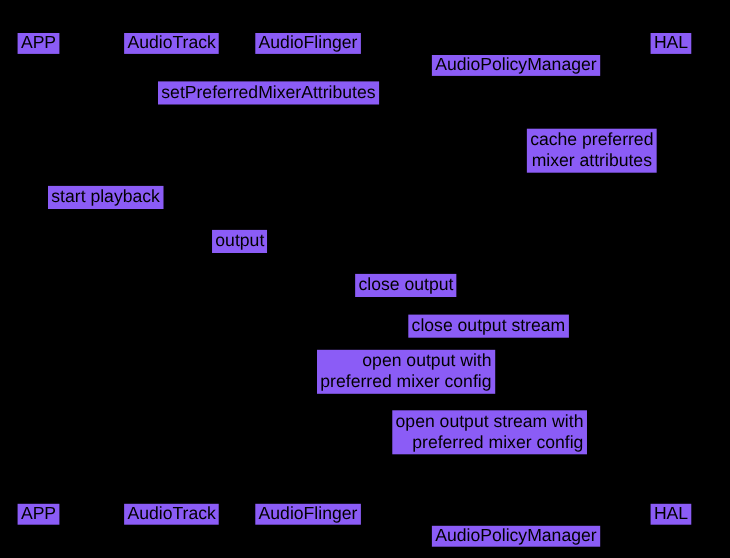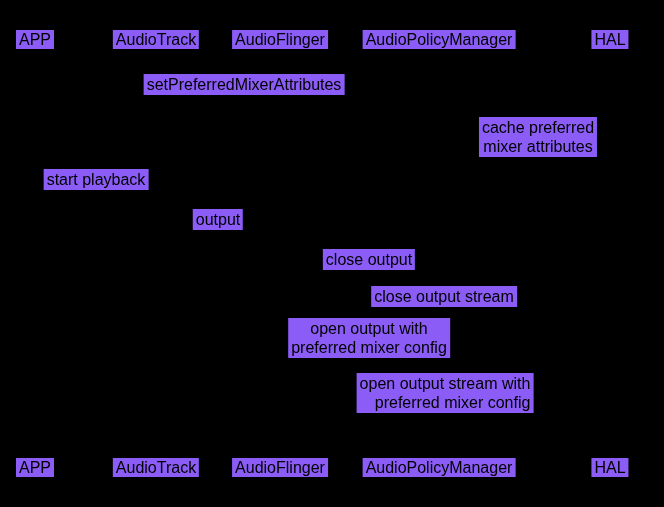--- a/index.html
+++ b/index.html
@@ -30,33 +30,33 @@
     padding: 1px 3px;
   }
   .part {
     padding: 0 3px;
     line-height: 19px;
   }
   
   .px-app  { left: 35px; }
   .px-at   { left: 156px; }
   .px-af   { left: 280px; }
-  .px-apm  { left: 439px; }
+  .px-apm  { left: 469px; margin-top: 20px; }
   .px-hal  { left: 610px; }
   
   .row-top    { top: 30px; }
   .row-bottom { top: 458px; }
   
   .m1 { left: 244px; top: 74px; }
   .m2 { left: 538px; top: 117px; }
   .m3 { left: 96px;  top: 169px; }
   .m4 { left: 218px; top: 209px; }
   .m5 { left: 369px; top: 249px; }
   .m6 { left: 444px; top: 286px; }
-  .m7 { left: 369px; top: 318px; }
+  .m7 { left: 369px; top: 318px; text-align: right; }
   .m8 { left: 445px; top: 373px; text-align: right; }
 </style>
 </head>
 <body>
 
 <div class="diagram">
 
   <span class="lbl part px-app row-top">APP</span>
   <span class="lbl part px-at row-top">AudioTrack</span>
   <span class="lbl part px-af row-top">AudioFlinger</span>

